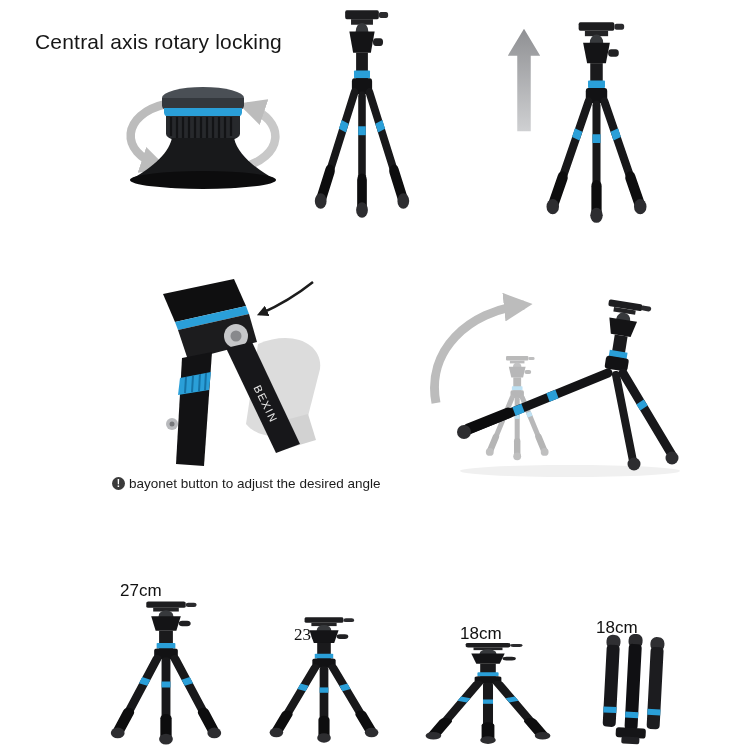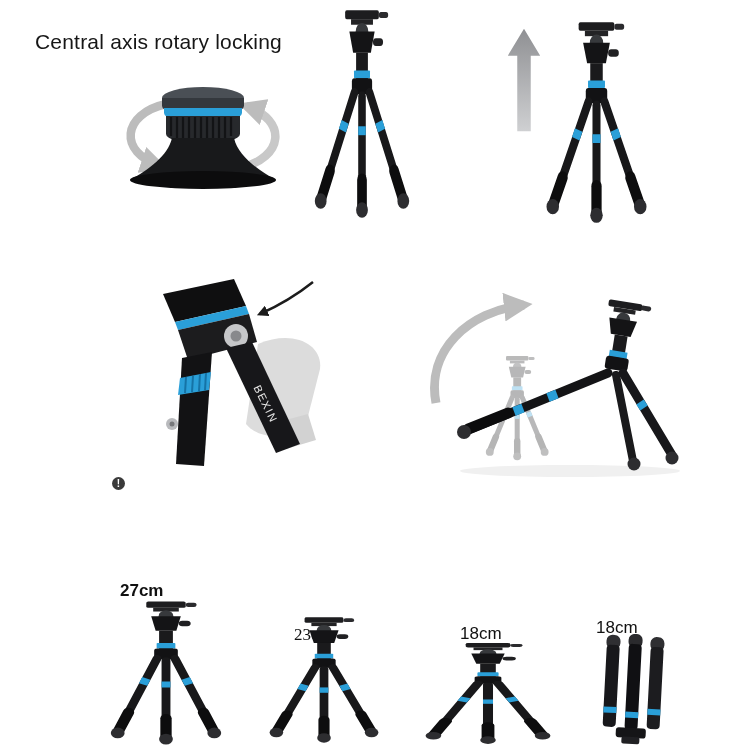--- a/index.html
+++ b/index.html
@@ -137,20 +137,21 @@
       </g>
       <path d="M118 74 L144 68 L192 170 L168 179 Z" fill="#17171a"></path>
       <text x="145" y="122" transform="rotate(64 152 118)" fill="#e8e8e8" font-size="11" letter-spacing="1.5" font-family="Liberation Sans, sans-serif">BEXIN</text>
       <circle cx="64" cy="150" r="6" fill="#b9babd"></circle>
       <circle cx="64" cy="150" r="2.5" fill="#77787b"></circle>
     </g>
   </svg>
 
   <div class="abs tips" style="left:112px; top:473px; width:345px;">
     <span class="tips-icon">!</span>
+    <div>bayonet button to adjust the desired angle</div>
   </div>
 
   <svg class="abs" style="left:420px; top:285px;" width="290" height="205" viewBox="0 0 290 205">
     <ellipse cx="150" cy="186" rx="110" ry="6" fill="#f0f0f0"></ellipse>
     <g>
       <path d="M16 118 C 6 66, 48 26, 104 20" fill="none" stroke="#bcbcbc" stroke-width="9" marker-end="url(#mk-gray)"></path>
     </g>
     <g transform="translate(58,70) scale(0.56)" opacity="0.3">
       <use href="#sym-tripod" width="140" height="190"></use>
     </g>
@@ -171,21 +172,21 @@
       <path d="M188 88 L46 146" stroke="#141416" stroke-width="9" stroke-linecap="round" fill="none"></path>
       <path d="M137 109 L128 112.5" stroke="#2a9fd8" stroke-width="9" fill="none"></path>
       <path d="M103 123 L94 126.5" stroke="#2a9fd8" stroke-width="9" fill="none"></path>
       <path d="M88 128 L48 144" stroke="#0c0c0d" stroke-width="11" stroke-linecap="round" fill="none"></path>
       <circle cx="252" cy="173" r="6.5" fill="#2d2d30"></circle>
       <circle cx="214" cy="179" r="6.5" fill="#2d2d30"></circle>
       <circle cx="44" cy="147" r="7" fill="#2d2d30"></circle>
     </g>
   </svg>
 
-  <div class="abs height-label" style="left:120px; top:581px;font-weight:bold;">27cm</div>
+  <div class="abs height-label" style="left:120px; top:581px;">27cm</div>
   <svg class="abs" style="left:97px; top:600px;" width="138" height="146" viewBox="0 0 140 190" preserveAspectRatio="none">
     <use href="#sym-tripod" width="140" height="190"></use>
   </svg>
 
   <div class="abs height-label" style="left:294px; top:625px;font-family:Liberation Serif, serif;">23cm</div>
   <svg class="abs" style="left:256px; top:616px;" width="136" height="128" viewBox="0 0 140 190" preserveAspectRatio="none">
     <use href="#sym-tripod" width="140" height="190"></use>
   </svg>
 
   <div class="abs height-label" style="left:460px; top:624px;">18cm</div>

